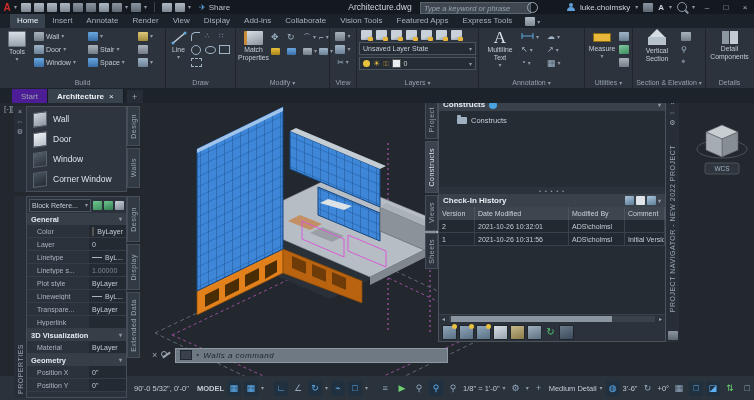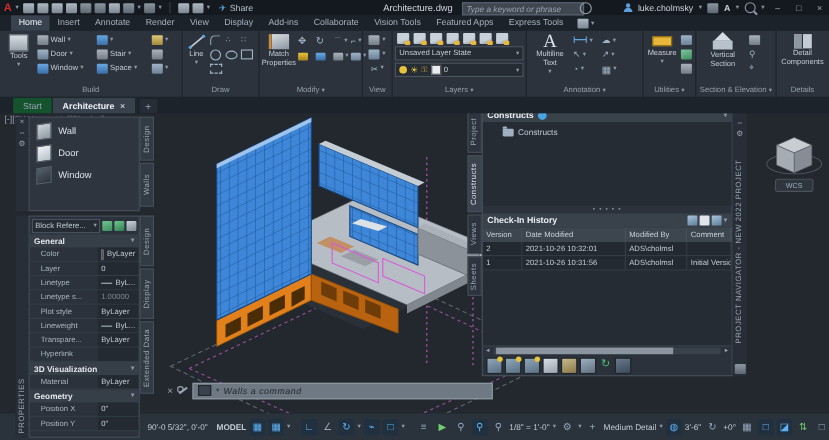--- a/index.html
+++ b/index.html
@@ -53,21 +53,21 @@
   .sw-white{width:7px;height:7px;background:#e8edf2;border:1px solid #555;}
   .bigA{font-size:17px;color:#dde4ea;line-height:16px;font-family:"Liberation Serif",serif;}
   .ruler{width:16px;height:7px;background:#e8b73c;border:1px solid #8a6a10;margin:3px 0;}
   .house{width:18px;height:13px;position:relative;margin:2px 0;}
   .house::before{content:"";position:absolute;left:0;top:5px;width:18px;height:8px;background:#b7c2cc;}
   .house::after{content:"";position:absolute;left:1px;top:-3px;border-left:8px solid transparent;border-right:8px solid transparent;border-bottom:8px solid #d5dde4;}
   .detailic{width:16px;height:13px;margin:1px 0;background:#c3ccd5;display:flex;}
   .detailic::before{content:"";width:7px;height:100%;background:#8d97a1;border-right:1px solid #2c333c;}
   
   .filetabs{left:0;top:88px;width:754px;height:15px;background:#1d232b;display:flex;align-items:flex-end;z-index:20;}
-  .ftab{height:14px;display:flex;align-items:center;padding:0 9px;font-size:8px;color:#9aa5b1;background:#14532d;border-right:1px solid #151a20;gap:5px;}
+  .ftab{height:14px;display:flex;align-items:center;padding:0 9px;font-size:8px;color:#9aa5b1;background:#4c1d95;border-right:1px solid #151a20;gap:5px;}
   .ftab.active{background:#38424d;color:#eef2f6;}
   .fplus{width:16px;height:13px;display:flex;align-items:center;justify-content:center;background:#262d36;color:#9aa5b1;margin-left:3px;font-size:9px;}
   
   .canvas{left:0;top:103px;width:754px;height:273px;z-index:1;}
   .vplabel{left:4px;top:104px;font-size:8px;color:#98a3ae;z-index:6;}
   
   .cmdbar{left:152px;top:347px;width:296px;height:16px;display:flex;align-items:center;gap:4px;z-index:8;}
   .cmdx{color:#9aa5b1;font-size:9px;}
   .wrench{width:10px;height:10px;position:relative;}
   .wrench::before{content:"";position:absolute;left:1px;top:4px;width:9px;height:2px;background:#9aa5b1;transform:rotate(-35deg);}
@@ -685,20 +685,24 @@
       <span>Wall</span>
     </div>
     <div class="tp-item">
       <div class="tp-ic" style="background:linear-gradient(160deg,#eef2f5,#b8c1ca)"></div>
       <span>Door</span>
     </div>
     <div class="tp-item">
       <div class="tp-ic" style="background:linear-gradient(160deg,#55606b,#2c333b)"></div>
       <span>Window</span>
     </div>
+    <div class="tp-item">
+      <div class="tp-ic" style="background:linear-gradient(160deg,#49545f,#232a31)"></div>
+      <span>Corner Window</span>
+    </div>
   </div>
   <div class="tp-tabs">
     <div class="tp-tab">
         <span class="vtext">Design</span>
       </div>
     <div class="tp-tab">
         <span class="vtext">Walls</span>
       </div>
   </div>
 </div>

